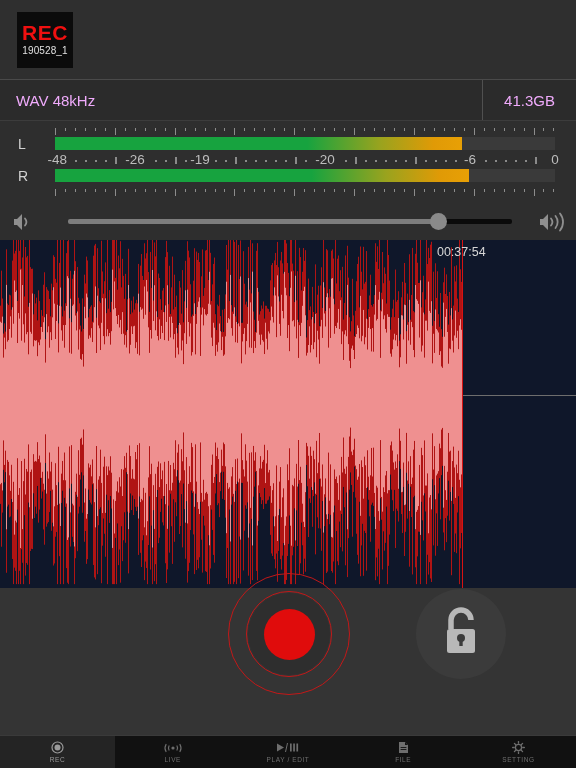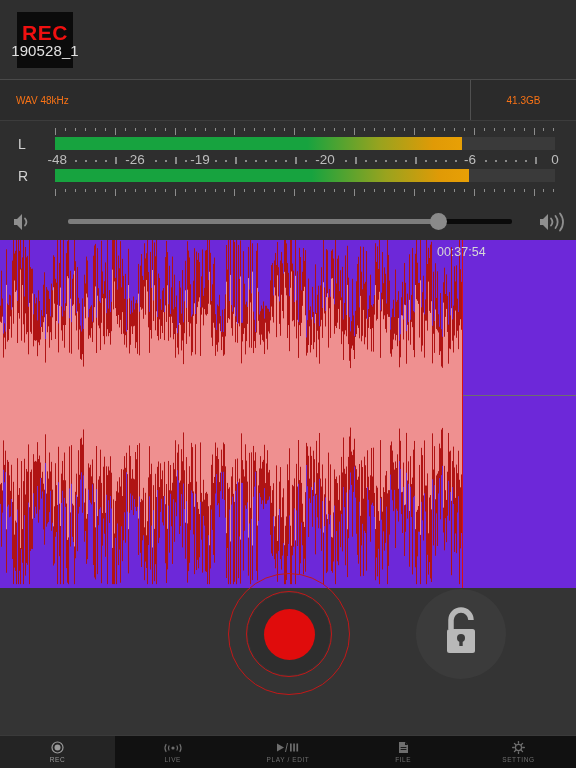--- a/index.html
+++ b/index.html
@@ -16,38 +16,38 @@
   .header {
     height:80px; flex:0 0 80px; display:flex; align-items:center;
     background:#2f2f2f; border-bottom:1px solid #4a4a4a; position:relative;
   }
   .rec-badge {
     width:56px; height:56px; margin-left:17px; background:#0b0b0b;
     display:flex; flex-direction:column; align-items:center; justify-content:center;
     flex:0 0 56px;
   }
   .rec-badge .rec-text { color:#f01010; font-size:21px; font-weight:bold; letter-spacing:.5px; line-height:22px; }
-  .rec-badge .rec-sub { color:#e0e0e0; font-size:15px; line-height:13px; letter-spacing:.1px; }
+  .rec-badge .rec-sub { color:#e0e0e0; font-size:10px; line-height:13px; letter-spacing:.1px; }
   .filename { margin-left:18px; font-size:14.5px; color:#e2e2e2; letter-spacing:.1px; flex:1; }
   .brand {
     width:106px; flex:0 0 106px; height:58px; display:flex; flex-direction:column;
     align-items:center; justify-content:center; border-left:1px solid #555;
   }
   .brand .brand-main { font-size:15px; color:#cfcfcf; letter-spacing:1.2px; line-height:20px; }
   .brand .brand-sub { font-size:7px; color:#9a9a9a; letter-spacing:1.3px; margin-top:3px; }
 
   
   .infobar {
     height:41px; flex:0 0 41px; display:flex; align-items:stretch;
     background:#2b2b2b; border-bottom:1px solid #3c3c3c;
   }
-  .infobar .cell { display:flex; align-items:center; font-size:10px; color:#f97316; }
+  .infobar .cell { display:flex; align-items:center; font-size:15px; color:#f0abfc; }
   .infobar .cell.format { flex:1; padding-left:16px; }
   .infobar .cell.time { width:128px; justify-content:center; border-left:1px solid #505050; }
-  .infobar .cell.size { width:106px; justify-content:center; border-left:1px solid #505050; }
+  .infobar .cell.size { width:94px; justify-content:center; border-left:1px solid #505050; }
 
   
   .meters { flex:0 0 119px; position:relative; background:#2e2e2e; }
   .ticks { position:absolute; left:55px; width:500px; height:7px; display:flex; justify-content:space-between; align-items:flex-start; }
   .ticks .t { width:1px; background:#8c8c8c; height:3px; }
   .ticks .t.major { height:7px; }
   .ticks.top { top:7px; align-items:flex-start; }
   .ticks.bottom { top:68px; align-items:flex-end; height:7px; }
   .ticks.bottom .t { align-self:flex-start; }
 
@@ -67,21 +67,21 @@
   
   .volrow { position:absolute; left:0; top:82px; width:576px; height:37px; display:flex; align-items:center; }
   .spk { width:46px; display:flex; align-items:center; justify-content:center; flex:0 0 46px; }
   .spk svg { display:block; }
   .slider { position:relative; flex:1; height:24px; display:flex; align-items:center; margin:0 4px; }
   .slider .track-l { position:absolute; left:18px; height:5px; background:#7d7d7d; border-radius:2px; }
   .slider .track-r { position:absolute; height:5px; background:#0a0a0a; border-radius:2px; }
   .slider .knob { position:absolute; width:17px; height:17px; border-radius:50%; background:#8a8a8a; }
 
   
-  .wave-area { flex:1 1 auto; position:relative; background:#6d28d9; overflow:hidden; }
+  .wave-area { flex:1 1 auto; position:relative; background:#0f172a; overflow:hidden; }
   .wave-time {
     position:absolute; font-size:12.5px; color:#d6d6d6; z-index:4;
   }
   .playhead { position:absolute; top:0; bottom:0; width:1.5px; background:#d81212; z-index:3; }
   .centerline { position:absolute; height:1.5px; background:#6e6e6e; z-index:2; }
   .wave-svg { position:absolute; left:0; top:0; }
 
   
   .controls { flex:0 0 147px; position:relative; background:#343434; }
   .recbtn { position:absolute; display:flex; align-items:center; justify-content:center; }

